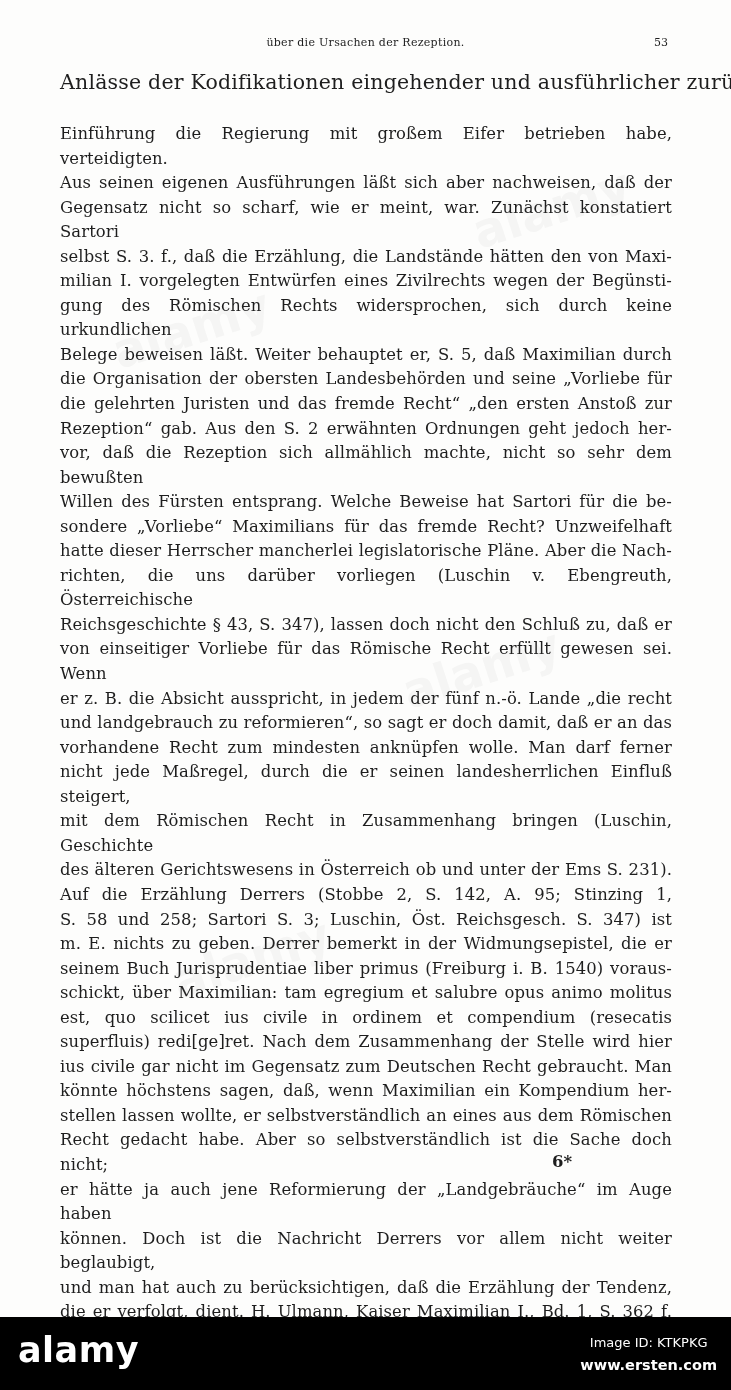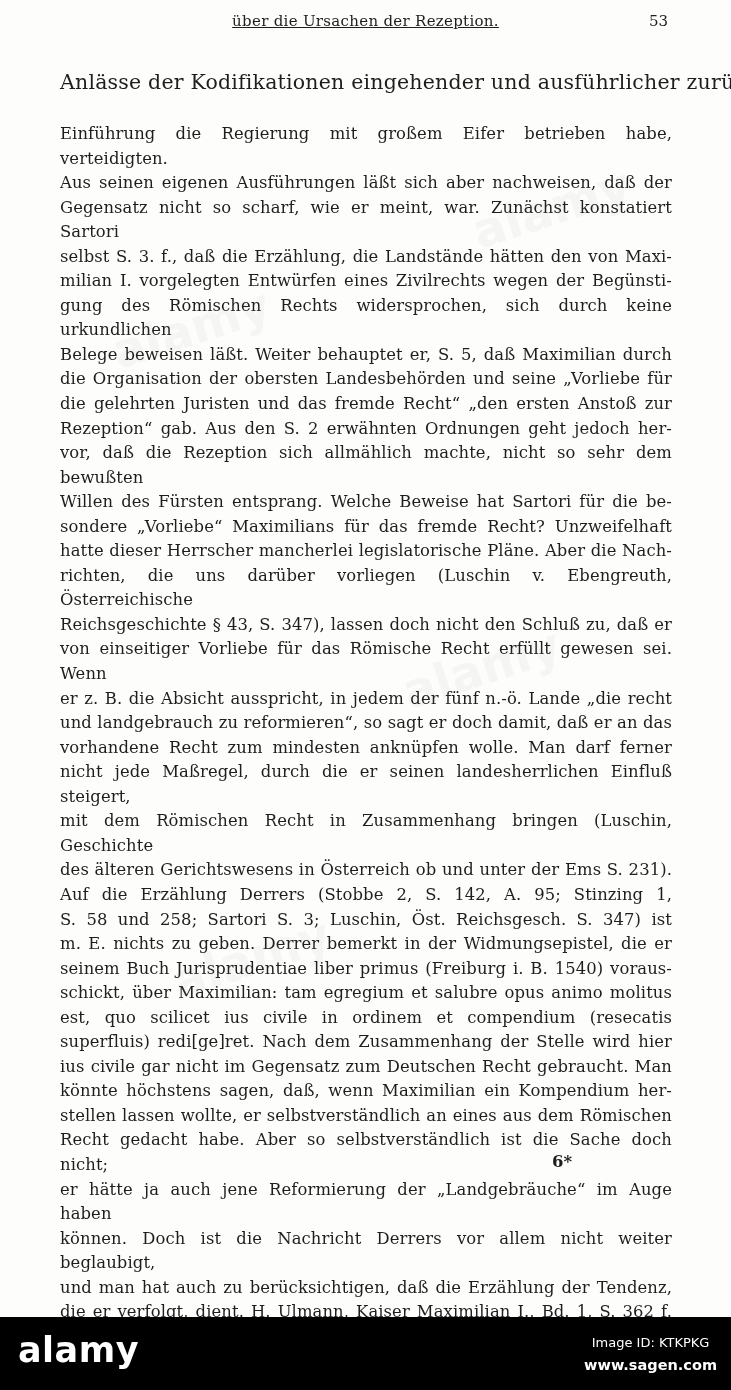--- a/index.html
+++ b/index.html
@@ -10,24 +10,23 @@
     color: #1e1e1e;
   }
   .page {
     position: relative;
     width: 731px; height: 1390px;
     background: #fdfdfc;
     overflow: hidden;
   }
   .header {
     position: absolute;
-    top: 12px; left: 63px; right: 63px;
+    top: 36px; left: 63px; right: 63px;
     height: 22px;
-    font-size: 15px;
-    text-decoration: underline;
+    font-size: 11px;
   }
   .running-title { display: block; text-align: center; letter-spacing: 0.3px; }
   .page-number { position: absolute; right: 0; top: 0; }
   .heading {
     position: absolute;
     top: 70px; left: 60px; width: 612px;
     font-size: 20.5px;
     font-weight: normal;
     text-align: center;
     letter-spacing: 0.2px;
@@ -142,17 +141,17 @@
 
   <span class="faint-wm" style="top:300px; left:110px;">alamy</span>
   <span class="faint-wm" style="top:640px; left:400px;">alamy</span>
   <span class="faint-wm" style="top:930px; left:170px;">alamy</span>
   <span class="faint-wm" style="top:180px; left:470px;">alamy</span>
 
   <div class="alamy-bar">
     <span class="alamy-logo">alamy</span>
     <div class="alamy-right">
       <span class="alamy-id">Image ID: KTKPKG</span>
-      <span class="alamy-url">www.sagen.com</span>
+      <span class="alamy-url">www.ersten.com</span>
     </div>
   </div>
 
 </div>
 
 </body></html>

